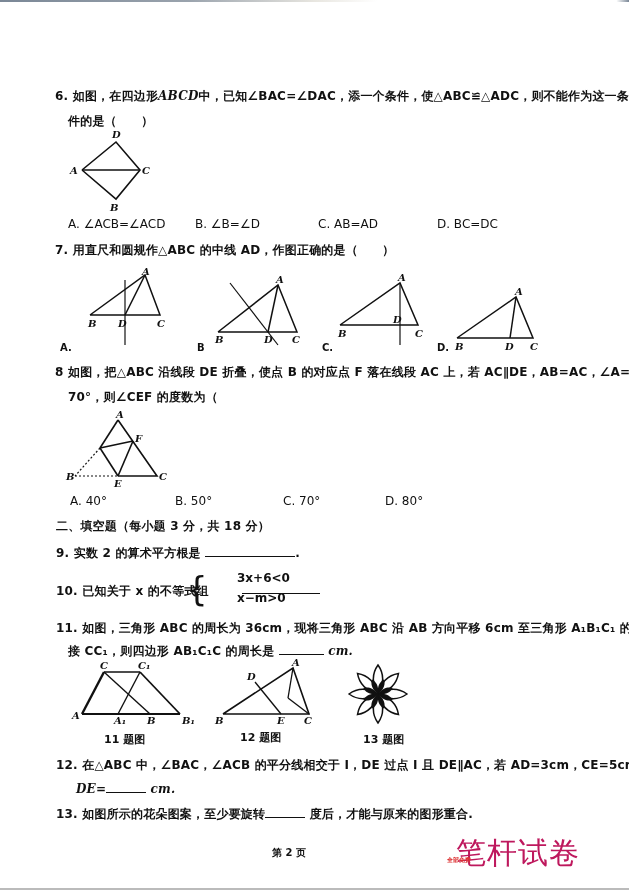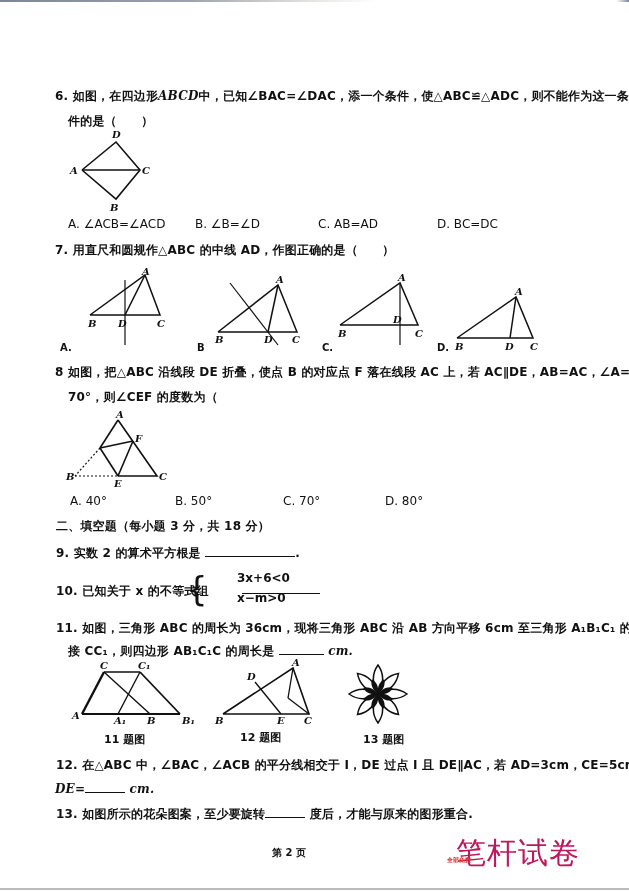--- a/index.html
+++ b/index.html
@@ -177,21 +177,21 @@
     <path d="M0,0 C-4,-7 -3,-12 0,-16 C3,-12 4,-7 0,0Z" transform="rotate(157.5)"></path>
     <path d="M0,0 C-4,-7 -3,-12 0,-16 C3,-12 4,-7 0,0Z" transform="rotate(202.5)"></path>
     <path d="M0,0 C-4,-7 -3,-12 0,-16 C3,-12 4,-7 0,0Z" transform="rotate(247.5)"></path>
     <path d="M0,0 C-4,-7 -3,-12 0,-16 C3,-12 4,-7 0,0Z" transform="rotate(292.5)"></path>
     <path d="M0,0 C-4,-7 -3,-12 0,-16 C3,-12 4,-7 0,0Z" transform="rotate(337.5)"></path>
   </g>
 </svg>
 <div class="cap" style="left:363px;top:732px;">13 题图</div>
 
 <div class="t" style="left:56px;top:757px;">12. 在△ABC 中，∠BAC，∠ACB 的平分线相交于 I，DE 过点 I 且 DE∥AC，若 AD=3cm，CE=5cm，则</div>
-<div class="t" style="left:55px;top:782px;">
+<div class="t" style="left:76px;top:782px;">
   <span class="it">DE=</span><span class="blank" style="width:40px;"></span>
   <span class="it">cm.</span>
 </div>
 
 <div class="t" style="left:56px;top:806px;">
   <span>13. 如图所示的花朵图案，至少要旋转</span><span class="blank" style="width:40px;"></span>
   <span>度后，才能与原来的图形重合.</span>
 </div>
 
 <div class="footer-page">第 2 页</div>

